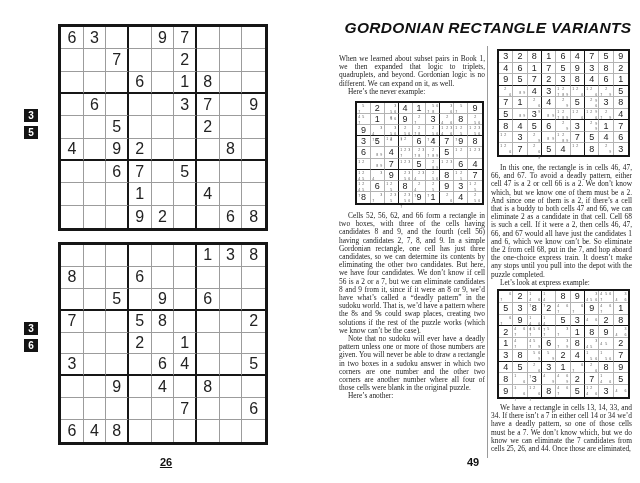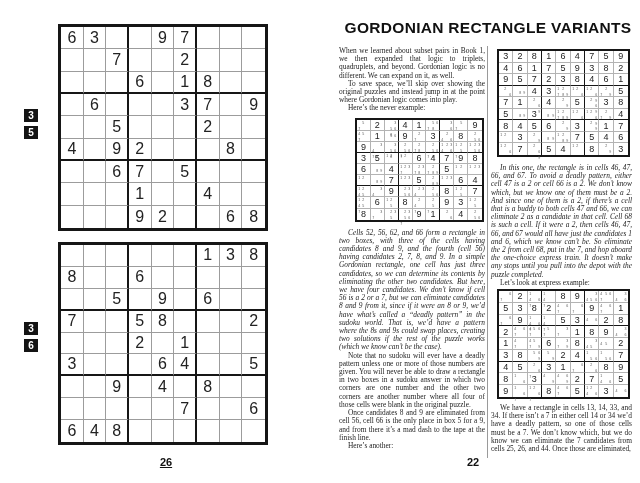--- a/index.html
+++ b/index.html
@@ -32,32 +32,32 @@
 
   
   .pmarker{position:absolute;display:flex;flex-direction:column;gap:4px;}
   .pbox{width:14px;height:13px;background:#141414;color:#fff;display:flex;align-items:center;justify-content:center;
         font-family:"Liberation Sans",sans-serif;font-weight:bold;font-size:10px;}
   .pagenum{position:absolute;width:30px;text-align:center;
         font-family:"Liberation Sans",sans-serif;font-weight:bold;font-size:11px;color:#111;}
 
   
   #page-title{position:absolute;left:340px;top:19px;width:296px;margin:0;text-align:center;
-        font-family:"Liberation Sans",sans-serif;font-weight:bold;font-size:15.5px;letter-spacing:0.3px;color:#101010;}
+        font-family:"Liberation Sans",sans-serif;font-weight:bold;font-size:15.5px;letter-spacing:0.3px;color:#101010;font-style:italic;}
   .col{position:absolute;font-size:7.4px;line-height:8.2px;text-align:justify;}
   .col p{margin:0;text-indent:9px;}
-  .col p.noindent{text-indent:0;}
+  .col p.noindent{text-indent:0;margin-top:8px;}
   #col-left{left:339px;top:47px;width:146px;}
   #col-right{left:491px;top:46px;width:141px;}
   #col-divider{position:absolute;left:487px;top:46px;width:1px;height:412px;background:#9a9a9a;}
 
   #grid-ex1{width:129px;height:104px;margin:5px 0 7px 16px;}
   #grid-ex2{width:133px;height:108px;margin:3px 0 0 6px;}
   #grid-ex3{width:133px;height:110px;margin:2px 0 0 6px;}
-  .after-grid{margin-top:7px !important;font-style:italic;}
+  .after-grid{margin-top:7px !important;}
   .after-grid3{margin-top:5px !important;}
 </style>
 </head>
 <body>
 
 <div id="spread">
 
   <section>
 
     <div class="pmarker" style="left:24px;top:109px;">
@@ -350,21 +350,20 @@
   </section>
 
   <section>
 
     <h1 id="page-title">GORDONIAN RECTANGLE VARIANTS</h1>
 
     <div id="col-divider"></div>
 
     <div class="col" id="col-left">
       <p class="noindent">When we learned about subset pairs in Book 1, we then expanded that logic to triplets, quadruplets, and beyond. Gordonian logic is no different. We can expand on it, as well.</p>
-      <p>To save space, we’ll skip over showing the original puzzles and instead jump in at the point where Gordonian logic comes into play.</p>
       <p>Here’s the never example:</p>
 
       <div class="sudoku small" id="grid-ex1">
           <div class="cell">
             <div class="cands">
               <span></span>
               <span></span>
               <span></span>
               <span></span>
               <span>5</span>
@@ -1071,21 +1070,20 @@
               <span>6</span>
               <span></span>
               <span></span>
               <span></span>
             </div>
           </div>
         </div>
 
       <p class="after-grid">Cells 52, 56, 62, and 66 form a rectangle in two boxes, with three of the cells having candidates 8 and 9, and the fourth (cell 56) having candidates 2, 7, 8, and 9. In a simple Gordonian rectangle, one cell has just three candidates, so we can determine its contents by eliminating the other two candidates. But here, we have four candidates. We don’t know if cell 56 is a 2 or a 7, but we can eliminate candidates 8 and 9 from it, since if it were an 8 or 9, we’d have what’s called a “deadly pattern” in the sudoku world. That is, we’d have a pattern where the 8s and 9s could swap places, creating two solutions if the rest of the puzzle works (which we know can’t be the case).</p>
       <p>Note that no sudoku will ever have a deadly pattern unless one or more of those numbers are given. You will never be able to draw a rectangle in two boxes in a sudoku answer in which two corners are one number and the other two corners are another number where all four of those cells were blank in the original puzzle.</p>
-      <p>Once candidates 8 and 9 are eliminated from cell 56, cell 66 is the only place in box 5 for a 9, and from there it’s a mad dash to the tape at the finish line.</p>
       <p>Here’s another:</p>
     </div>
 
     <div class="col" id="col-right">
       <div class="sudoku small" id="grid-ex2">
           <div class="cell">
             <span class="digit">3</span>
           </div>
           <div class="cell">
             <span class="digit">2</span>
@@ -2214,16 +2212,16 @@
               <span></span>
               <span></span>
               <span></span>
             </div>
           </div>
         </div>
 
       <p class="after-grid3">We have a rectangle in cells 13, 14, 33, and 34. If there isn’t a 7 in either cell 14 or 34 we’d have a deadly pattern, so one of those cells must be a 7. We don’t know which, but we do know we can eliminate the 7 candidates from cells 25, 26, and 44. Once those are eliminated,</p>
     </div>
 
-    <div class="pagenum" style="left:458px;top:456px;">22</div>
+    <div class="pagenum" style="left:458px;top:456px;">49</div>
   </section>
 
 </div>
 
 </body></html>

